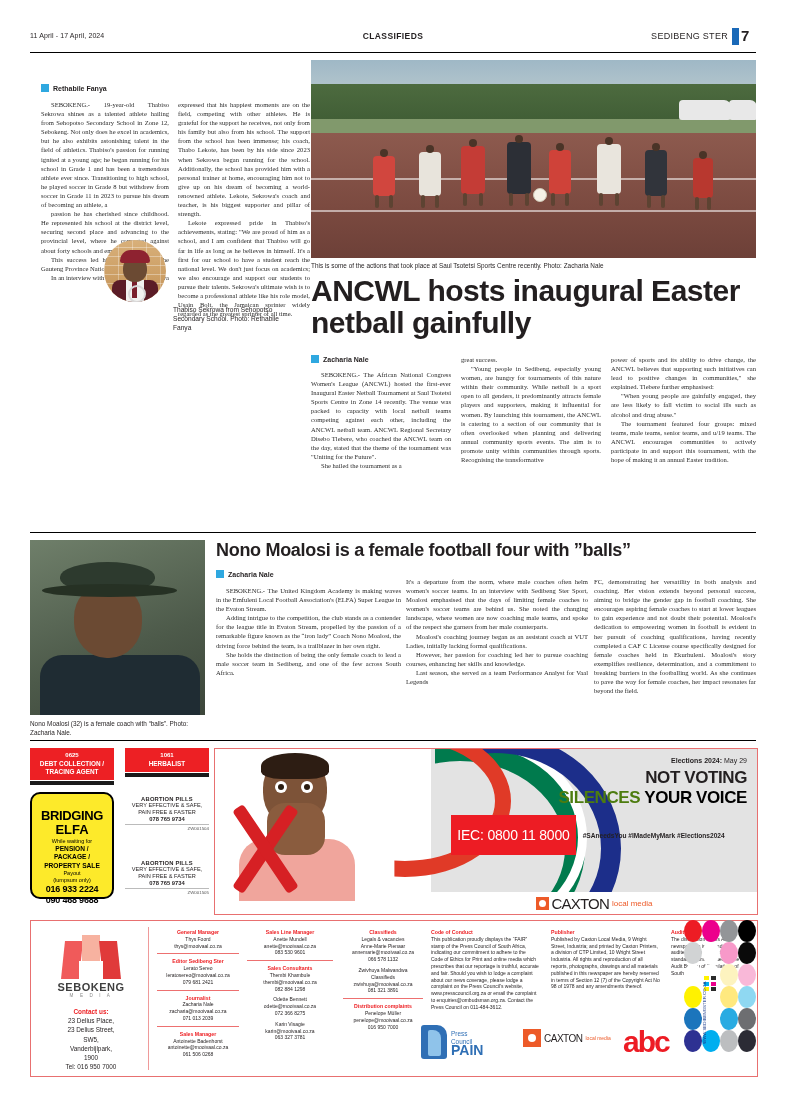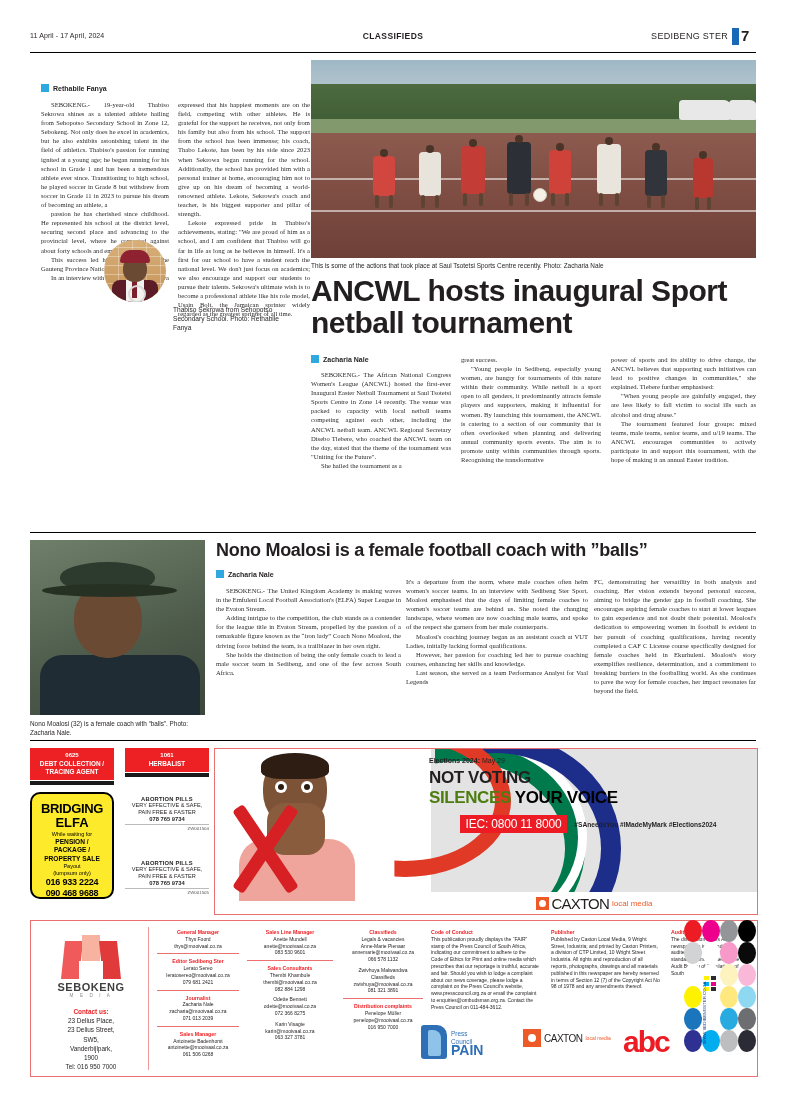--- a/index.html
+++ b/index.html
@@ -82,21 +82,21 @@
   .s3-c1{left:216px;top:586px;width:185px;}
   .s3-c2{left:406px;top:577px;width:182px;}
   .s3-c3{left:594px;top:577px;width:162px;}
 
   
   .ad-wrap{position:absolute;left:30px;top:748px;width:726px;height:165px;}
   .clsf{position:absolute;width:84px;}
   .clsf-hd{background:#ed2024;color:#fff;font-family:"Liberation Sans",sans-serif;font-weight:bold;text-align:center;font-size:6.4px;line-height:8px;padding:3px 1px 4px;}
   .clsf-hd .code{font-size:6px;display:block;margin-bottom:1px;}
   .clsf-bar{height:4px;background:#1a1a1a;margin-top:1px;}
-  .bridging{position:absolute;left:0;top:44px;width:84px;height:107px;background:#fdea2a;border:2px solid #000;border-radius:10px;text-align:center;font-family:"Liberation Sans",sans-serif;color:#000;padding-top:8px;box-sizing:border-box;}
+  .bridging{position:absolute;left:0;top:44px;width:84px;height:107px;background:#fdea2a;border:2px solid #000;border-radius:10px;text-align:center;font-family:"Liberation Sans",sans-serif;color:#000;padding-top:15px;box-sizing:border-box;}
   .bridging .b1{font-size:13px;font-weight:bold;letter-spacing:-.4px;line-height:14px;}
   .bridging .b2{font-size:13px;font-weight:bold;line-height:14px;}
   .bridging .b3{font-size:5.5px;line-height:8px;}
   .bridging .b4{font-size:6.6px;font-weight:bold;line-height:8.4px;}
   .bridging .b5{font-size:5.5px;line-height:7px;}
   .bridging .b6{font-size:9px;font-weight:bold;line-height:11px;letter-spacing:-.2px;}
   .herb-ad{position:absolute;width:84px;text-align:center;font-family:"Liberation Sans",sans-serif;color:#231f20;}
   .herb-ad .t{font-size:5.8px;font-weight:bold;letter-spacing:.2px;}
   .herb-ad .d{font-size:5.6px;line-height:7.2px;}
   .herb-ad .ph{font-size:5.8px;font-weight:bold;}
@@ -117,28 +117,28 @@
   .im-hair{position:absolute;left:24px;top:-2px;width:68px;height:26px;border-radius:50% 50% 30% 30%;background:#2d1d13;}
   .im-eyeL{position:absolute;left:38px;top:26px;width:12px;height:12px;border-radius:50%;background:#fff;}
   .im-eyeR{position:absolute;left:64px;top:26px;width:12px;height:12px;border-radius:50%;background:#fff;}
   .im-pup{position:absolute;top:3px;left:3px;width:6px;height:6px;border-radius:50%;background:#2b1d12;}
   .im-shirt{position:absolute;left:2px;top:84px;width:116px;height:62px;border-radius:26px 26px 0 0;background:#f0a59c;}
   .im-hands{position:absolute;left:30px;top:48px;width:58px;height:52px;border-radius:18px;background:#8a5c3e;}
   .im-x{position:absolute;left:-18px;top:48px;width:90px;height:92px;}
   .im-x i{position:absolute;left:40px;top:-4px;width:13px;height:100px;background:#d62024;border-radius:4px;}
   .im-x i:first-child{transform:rotate(34deg);}
   .im-x i:last-child{transform:rotate(-34deg);}
-  .iec-txt{position:absolute;right:10px;top:8px;width:318px;text-align:left;font-family:"Liberation Sans",sans-serif;}
+  .iec-txt{position:absolute;right:10px;top:8px;width:318px;text-align:right;font-family:"Liberation Sans",sans-serif;}
   .iec-el{font-size:7px;color:#231f20;}
   .iec-el b{font-weight:bold;}
   .iec-l1{font-size:17px;font-weight:bold;color:#231f20;letter-spacing:-.4px;margin-top:4px;}
   .iec-l2{font-size:17px;font-weight:bold;letter-spacing:-.4px;}
   .iec-l2 .red{color:#4d7c0f;}
   .iec-row{display:flex;align-items:center;justify-content:center;gap:7px;margin-top:7px;}
-  .iec-num{background:#ed1c24;color:#fff;font-size:12px;font-weight:500;padding:2px 6px;letter-spacing:-.2px;}
+  .iec-num{background:#ed1c24;color:#fff;font-size:14px;font-weight:500;padding:12px 6px;letter-spacing:-.2px;}
   .iec-tags{font-size:6.6px;font-weight:bold;color:#231f20;}
   .caxton-b{position:absolute;left:216px;right:0;bottom:0;height:22px;background:#fff;display:flex;align-items:center;justify-content:center;gap:3px;}
   .cx-mark{width:13px;height:13px;background:#ed5a28;position:relative;}
   .cx-mark:after{content:"";position:absolute;left:3px;top:3px;width:7px;height:7px;border-radius:50%;background:#fff;}
   .cx-name{font-family:"Liberation Sans",sans-serif;font-size:15px;letter-spacing:-.8px;color:#231f20;}
   .cx-sub{font-family:"Liberation Sans",sans-serif;font-size:8px;color:#ed5a28;}
 
   
   .footer{position:absolute;left:30px;top:920px;width:726px;height:155px;border:1px solid #e87070;}
   .fcol{position:absolute;top:8px;font-family:"Liberation Sans",sans-serif;font-size:5px;line-height:6.8px;color:#231f20;}
@@ -268,21 +268,21 @@
       </div>
     <div class="pl" style="left:382px;top:98px;width:20px;height:40px;background:#b8382f;">
         <span class="h"></span>
         <span class="leg" style="left:2px;"></span>
         <span class="leg" style="right:2px;"></span>
       </div>
     <div class="pm-ball" style="left:222px;top:128px;"></div>
   </div>
   <div class="cap-main">This is some of the actions that took place at Saul Tsotetsi Sports Centre recently. Photo: Zacharia Nale</div>
 
-  <div class="s2-title hl">ANCWL hosts inaugural Sport netball tournament</div>
+  <div class="s2-title hl">ANCWL hosts inaugural Easter netball gainfully</div>
   <div class="byline s2-byline">
     <span class="sq"></span>
     <span class="nm">Zacharia Nale</span>
   </div>
   <div class="col s2-c1">
     <p>SEBOKENG.- The African National Congress Women's League (ANCWL) hosted the first-ever Inaugural Easter Netball Tournament at Saul Tsotetsi Sports Centre in Zone 14 recently. The venue was packed to capacity with local netball teams competing against each other, including the ANCWL netball team. ANCWL Regional Secretary Disebo Tlebere, who coached the ANCWL team on the day, stated that the theme of the tournament was "Uniting for the Future".</p>
     <p>She hailed the tournament as a</p>
   </div>
   <div class="col s2-c2">
     <p class="noind">great success.</p>
@@ -298,21 +298,21 @@
 
   <div class="s3-photo">
     <div class="s3-bg"></div>
     <div class="s3-shirt"></div>
     <div class="s3-face"></div>
     <div class="s3-hat"></div>
     <div class="s3-brim"></div>
   </div>
   <div class="s3-cap">Nono Moalosi (32) is a female coach with “balls”. Photo: Zacharia Nale.</div>
 
-  <div class="s3-title hl">Nono Moalosi is a female football coach with ”balls”</div>
+  <div class="s3-title hl">Nono Moalosi is a female football four with ”balls”</div>
   <div class="byline s3-byline">
     <span class="sq"></span>
     <span class="nm">Zacharia Nale</span>
   </div>
   <div class="col s3-c1">
     <p>SEBOKENG.- The United Kingdom Academy is making waves in the Emfuleni Local Football Association's (ELFA) Super League in the Evaton Stream.</p>
     <p>Adding intrigue to the competition, the club stands as a contender for the league title in Evaton Stream, propelled by the passion of a remarkable figure known as the “iron lady” Coach Nono Moalosi, the driving force behind the team, is a trailblazer in her own right.</p>
     <p>She holds the distinction of being the only female coach to lead a male soccer team in Sedibeng, and one of the few across South Africa.</p>
   </div>
   <div class="col s3-c2">

